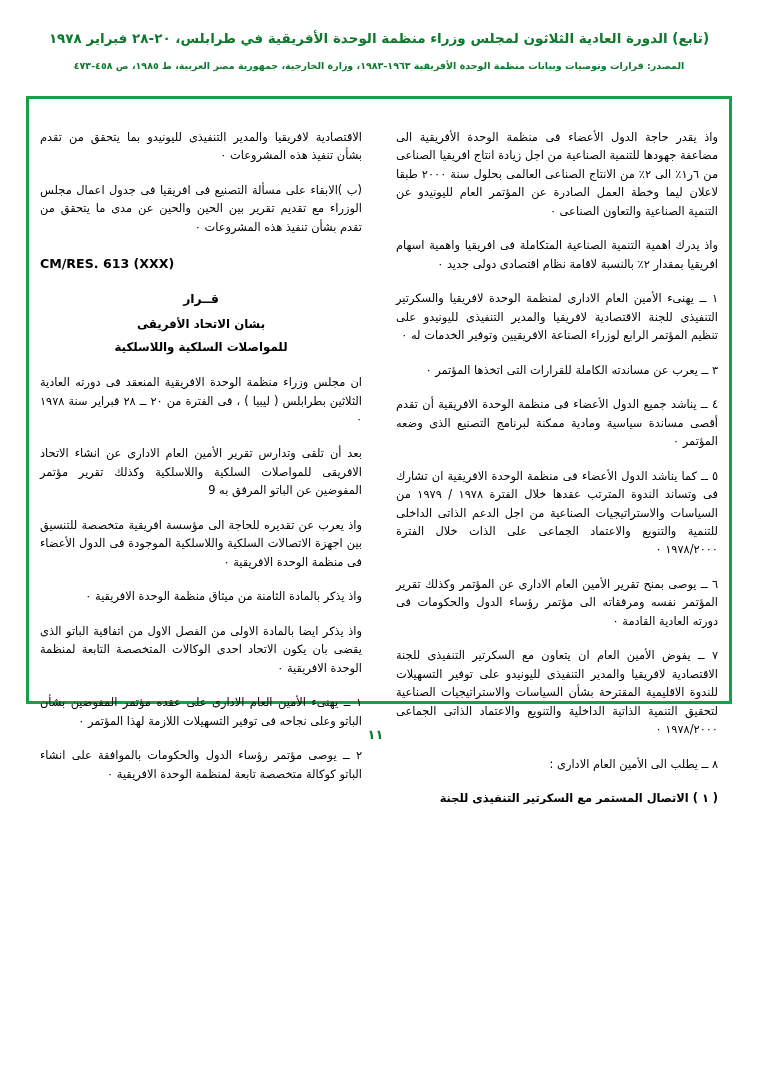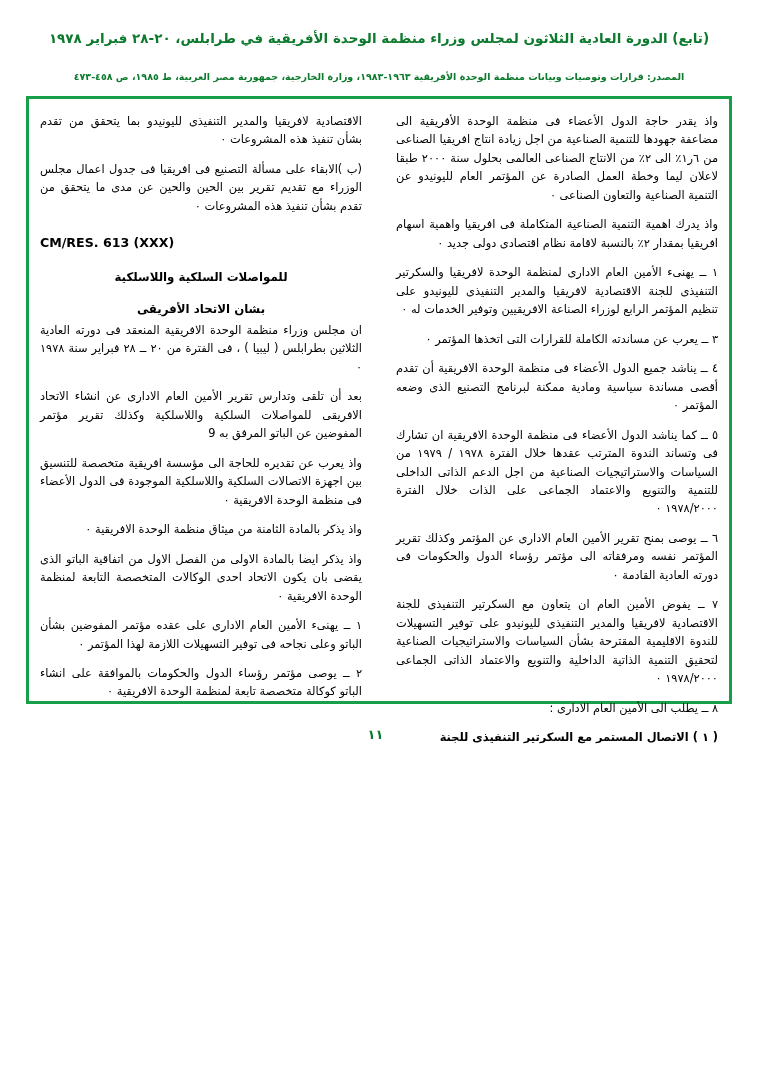--- a/index.html
+++ b/index.html
@@ -30,21 +30,21 @@
     font-size: 13.5px;
     font-weight: bold;
     color: #0d7a2e;
     line-height: 1.5;
     letter-spacing: 0;
   }
   .header-source {
     font-size: 9.5px;
     font-weight: bold;
     color: #0d7a2e;
-    margin-top: 22px;
+    margin-top: 11px;
     line-height: 1.4;
   }
   .frame {
     position: absolute;
     top: 96px;
     right: 26px;
     left: 26px;
     bottom: 52px;
     border: 3.5px solid #17a04a;
     box-sizing: border-box;
@@ -62,21 +62,21 @@
   }
   .col {
     flex: 1 1 0;
     min-width: 0;
     font-size: 11.4px;
     line-height: 1.62;
     text-align: justify;
     text-justify: inter-word;
   }
   .para {
-    margin: 0 0 11px 0;
+    margin: 16px 0 11px 0;
   }
   .res-code {
     margin: 18px 0 14px 0;
     font-size: 12.6px;
     font-weight: bold;
     text-align: left;
     direction: ltr;
     unicode-bidi: embed;
   }
   .center-head {
@@ -135,22 +135,23 @@
       <p class="para">٨ ــ يطلب الى الأمين العام الادارى :</p>
       <p class="para bold-line">( ١ ) الاتصال المستمر مع السكرتير التنفيذى للجنة</p>
     </div>
 
     <div class="col">
       <p class="para">الاقتصادية لافريقيا والمدير التنفيذى لليونيدو بما يتحقق من تقدم بشأن تنفيذ هذه المشروعات ٠</p>
       <p class="para">(ب )الابقاء على مسألة التصنيع فى افريقيا فى جدول اعمال مجلس الوزراء مع تقديم تقرير بين الحين والحين عن مدى ما يتحقق من تقدم بشأن تنفيذ هذه المشروعات ٠</p>
 
       <div class="res-code">CM/RES. 613 (XXX)</div>
 
+      <div class="center-head">قــرار</div>
+      <div class="center-sub">بشان الاتحاد الأفريقى</div>
       <div class="center-sub last">للمواصلات السلكية واللاسلكية</div>
-      <div class="center-sub">بشان الاتحاد الأفريقى</div>
 
       <p class="para">ان مجلس وزراء منظمة الوحدة الافريقية المنعقد فى دورته العادية الثلاثين بطرابلس ( ليبيا ) ، فى الفترة من ٢٠ ــ ٢٨ فبراير سنة ١٩٧٨ ٠</p>
       <p class="para">بعد أن تلقى وتدارس تقرير الأمين العام الادارى عن انشاء الاتحاد الافريقى للمواصلات السلكية واللاسلكية وكذلك تقرير مؤتمر المفوضين عن الباتو المرفق به 9</p>
       <p class="para">واذ يعرب عن تقديره للحاجة الى مؤسسة افريقية متخصصة للتنسيق بين اجهزة الاتصالات السلكية واللاسلكية الموجودة فى الدول الأعضاء فى منظمة الوحدة الافريقية ٠</p>
       <p class="para">واذ يذكر بالمادة الثامنة من ميثاق منظمة الوحدة الافريقية ٠</p>
       <p class="para">واذ يذكر ايضا بالمادة الاولى من الفصل الاول من اتفاقية الباتو الذى يقضى بان يكون الاتحاد احدى الوكالات المتخصصة التابعة لمنظمة الوحدة الافريقية ٠</p>
       <p class="para">١ ــ يهنىء الأمين العام الادارى على عقده مؤتمر المفوضين بشأن الباتو وعلى نجاحه فى توفير التسهيلات اللازمة لهذا المؤتمر ٠</p>
       <p class="para">٢ ــ يوصى مؤتمر رؤساء الدول والحكومات بالموافقة على انشاء الباتو كوكالة متخصصة تابعة لمنظمة الوحدة الافريقية ٠</p>
 
     </div>

